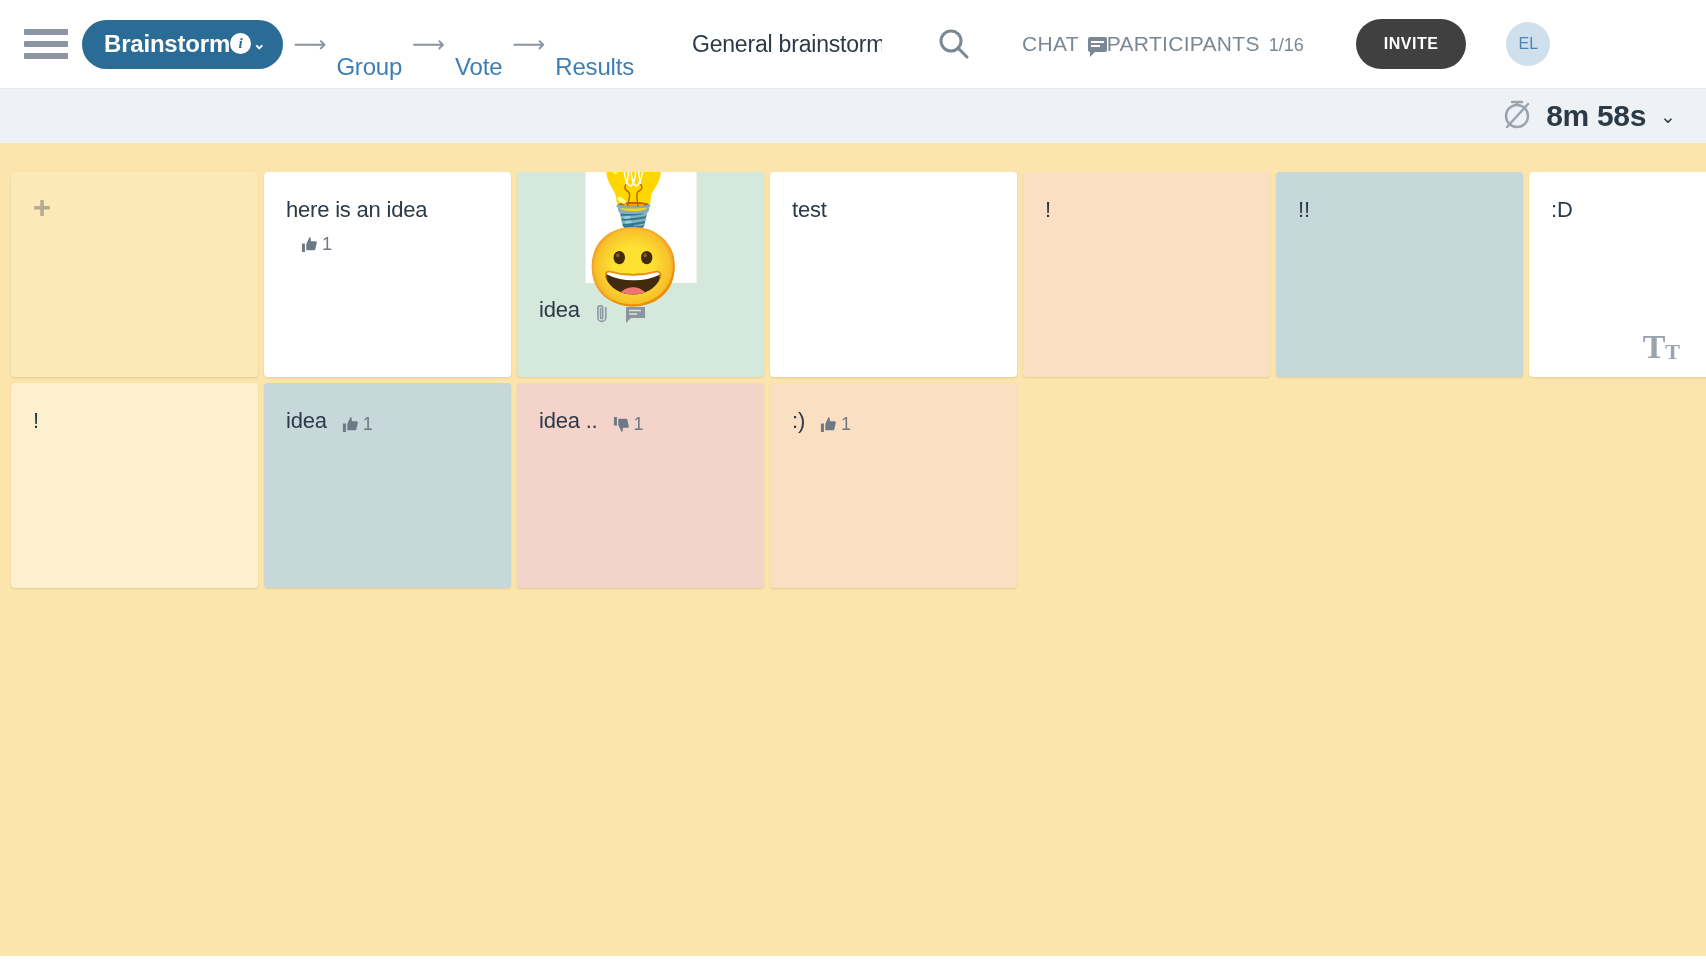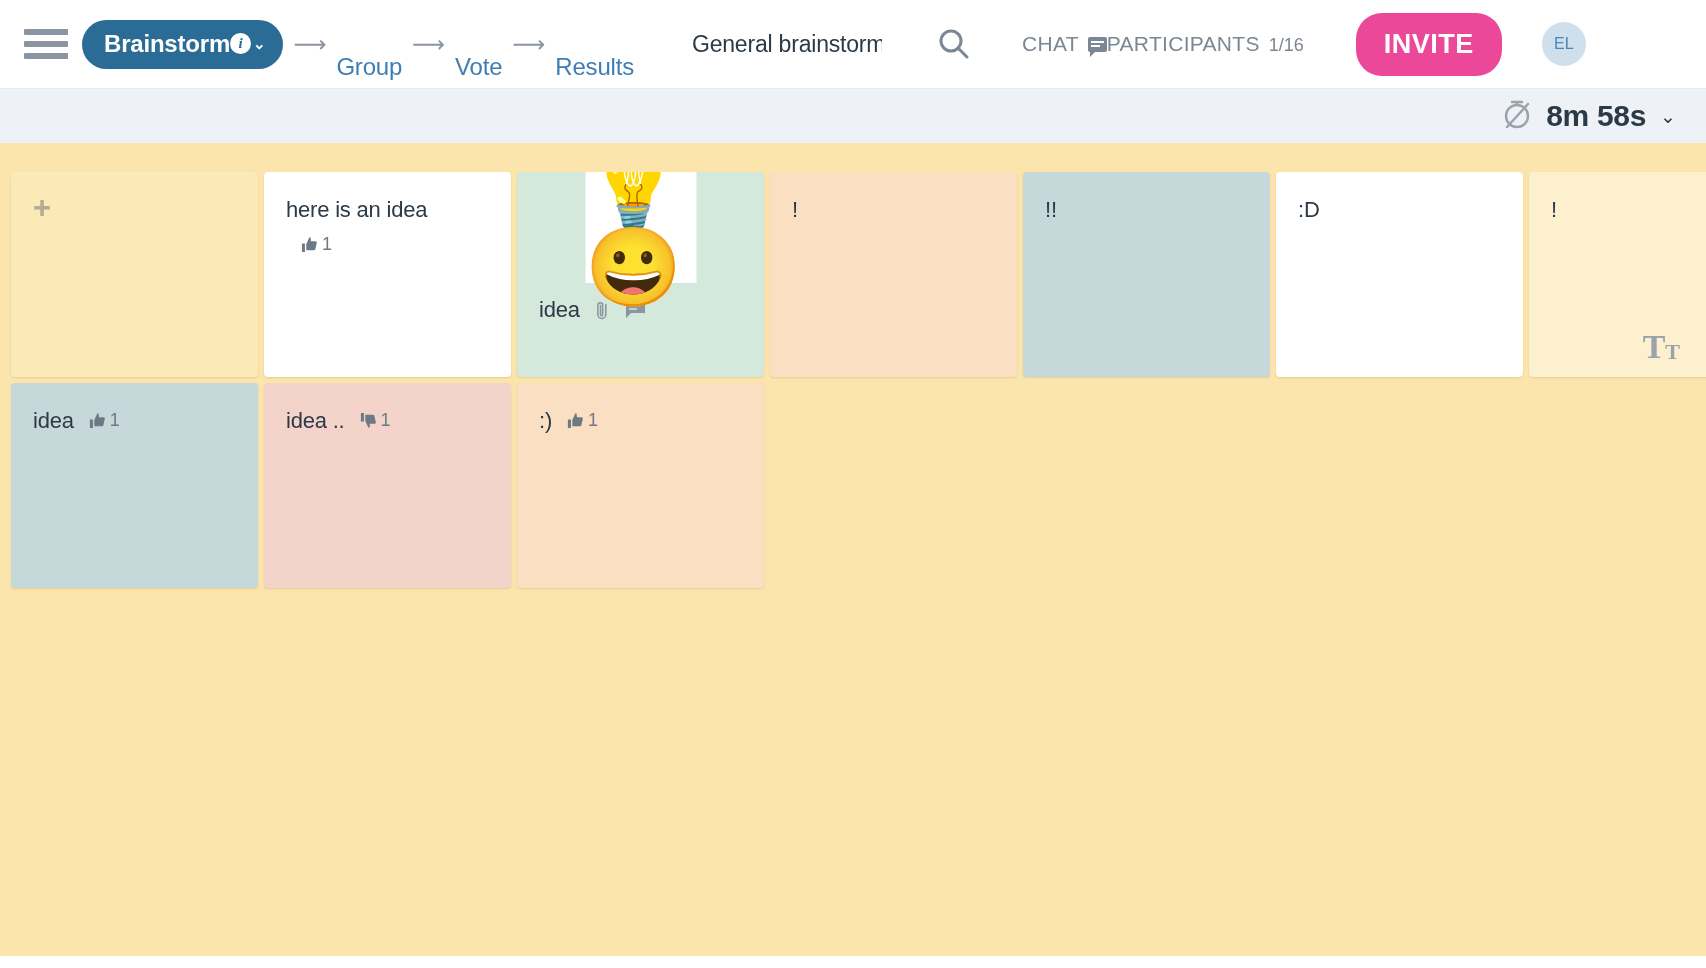--- a/index.html
+++ b/index.html
@@ -80,23 +80,23 @@
   .participants {
     display: flex; align-items: baseline; gap: 9px;
     cursor: pointer;
     color: #7b8894;
   }
   .participants .p-label { font-size: 21px; letter-spacing: 0.3px; }
   .participants .p-count { font-size: 18px; }
 
   .invite-btn {
     margin-left: 52px;
-    background: #ec4899; color: #ffffff;
+    background: #404040; color: #ffffff;
     border: none; border-radius: 26px;
-    padding: 16px 28px; font-size: 27px; font-weight: bold;
+    padding: 16px 28px; font-size: 16px; font-weight: bold;
     letter-spacing: 0.5px; cursor: pointer;
     font-family: "Liberation Sans", sans-serif;
   }
   .avatar {
     margin-left: 40px; margin-right: 24px;
     width: 44px; height: 44px; border-radius: 50%;
     background: #cfe0ec; color: #4a87b8;
     display: flex; align-items: center; justify-content: center;
     font-size: 16px; cursor: pointer;
   }
@@ -148,21 +148,21 @@
   }
   .card-add { display: flex; align-items: flex-start; }
   .plus {
     color: #b5ab93; font-size: 31px; line-height: 0.8; font-weight: bold;
     font-family: "Liberation Sans", sans-serif;
   }
   .card-text {
     font-size: 22px; color: #2c3a47; line-height: 1.25;
     letter-spacing: -0.2px; word-break: break-word;
   }
-  .card-row { display: flex; align-items: center; gap: 14px; }
+  .card-row { display: flex; align-items: flex-end; gap: 14px; }
 
   .votes { display: inline-flex; align-items: center; gap: 3px; }
   .votes .vcount { font-size: 18px; color: #6d7a86; }
   .meta-line { margin-top: 10px; padding-left: 14px; }
 
   .card-media {
     position: absolute; top: 0; left: 50%; transform: translateX(-50%);
     width: 111px; height: 111px; background: #ffffff;
     display: flex; align-items: center; justify-content: center;
     font-size: 78px; line-height: 1;
@@ -276,20 +276,23 @@
         <span class="comment-ic">
           <svg width="21" height="18" viewBox="0 0 21 18">
             <path d="M1 1h19v11H6l-5 5z" fill="#8b95a1"></path>
             <line x1="4" y1="4.5" x2="16" y2="4.5" stroke="#d4e8dc" stroke-width="1.4"></line>
             <line x1="4" y1="8" x2="12" y2="8" stroke="#d4e8dc" stroke-width="1.4"></line>
           </svg>
         </span>
       </div>
     </div>
 
+    <div class="card" style="background:#ffffff">
+      <div class="card-text">test</div>
+    </div>
 
     <div class="card" style="background:#fbdfc2">
       <div class="card-text">!</div>
     </div>
 
     <div class="card" style="background:#c6d8da">
       <div class="card-text">!!</div>
     </div>
 
     <div class="card" style="background:#ffffff">

